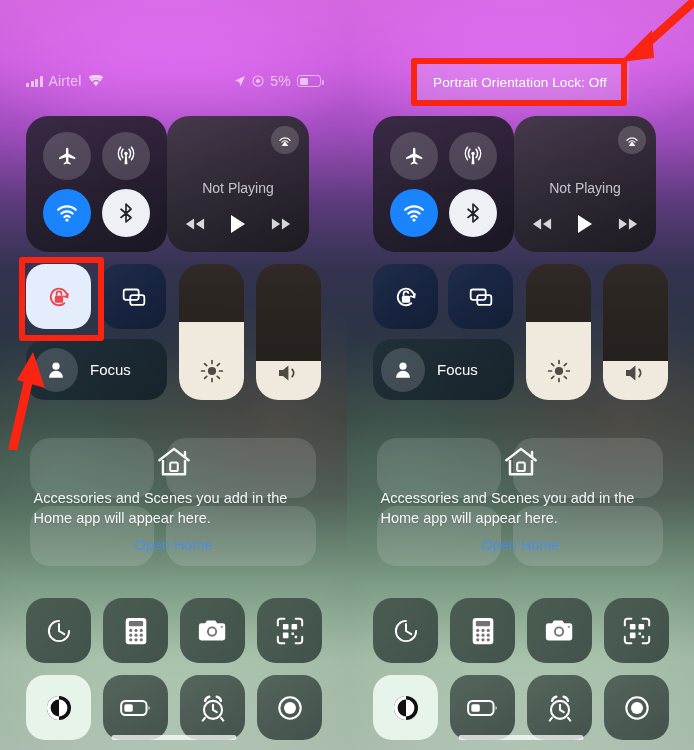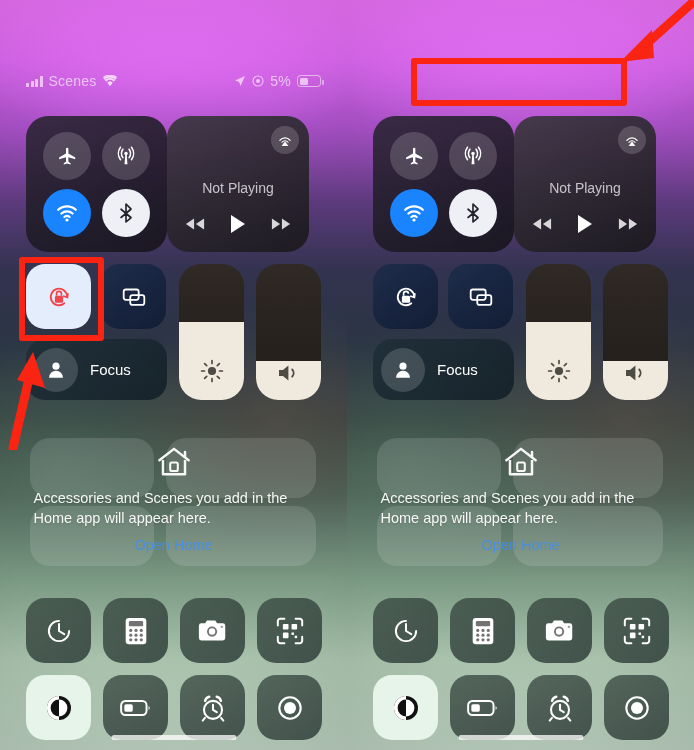--- a/index.html
+++ b/index.html
@@ -140,21 +140,21 @@
     <div class="vignette"></div>
 
     <div class="statusbar">
       <div class="sb-left">
         <span class="sig">
             <i></i>
             <i></i>
             <i></i>
             <i></i>
           </span>
-        <span>Scenes</span>
+        <span>Airtel</span>
         <span>
           <svg width="16" height="12" viewBox="0 0 16 12">
               <path d="M8 10.2l1.9-2.3a2.9 2.9 0 0 0-3.8 0L8 10.2zM3.9 5.4a6.4 6.4 0 0 1 8.2 0l1.2-1.5a8.3 8.3 0 0 0-10.6 0l1.2 1.5zM1.4 2.4a10.2 10.2 0 0 1 13.2 0" fill="none" stroke="rgba(255,255,255,.62)" stroke-width="1.3"></path>
               <path d="M8 10.4 5.6 7.5a3.7 3.7 0 0 1 4.8 0L8 10.4z" fill="rgba(255,255,255,.62)"></path>
               <path d="M2.2 3.2a9.2 9.2 0 0 1 11.6 0M4.2 5.6a6 6 0 0 1 7.6 0" fill="none" stroke="rgba(255,255,255,.62)" stroke-width="1.5" stroke-linecap="round"></path>
             </svg>
         </span>
       </div>
       <div class="sb-right">
         <span>
@@ -414,20 +414,23 @@
       </div>
     </div>
 
     <div class="homebar"></div>
   </div>
 
   <div class="panel right">
     <div class="wallpaper"></div>
     <div class="vignette"></div>
 
+    <div class="toast">
+      <span>Portrait Orientation Lock: Off</span>
+    </div>
 
     <div class="cc">
       <div class="row1">
         <div class="conn">
           <div class="cbtn off">
             <span>
               <svg width="22" height="22" viewBox="0 0 24 24">
                   <path d="M21 15.5v-2l-7.5-4.3V4.2a1.3 1.3 0 0 0-2.6 0v5L3.4 13.5v2l7.5-2.2v4.9l-2.4 1.6v1.4l3.7-1 3.7 1v-1.4l-2.4-1.6v-4.9z" fill="currentColor"></path>
                 </svg>
             </span>

